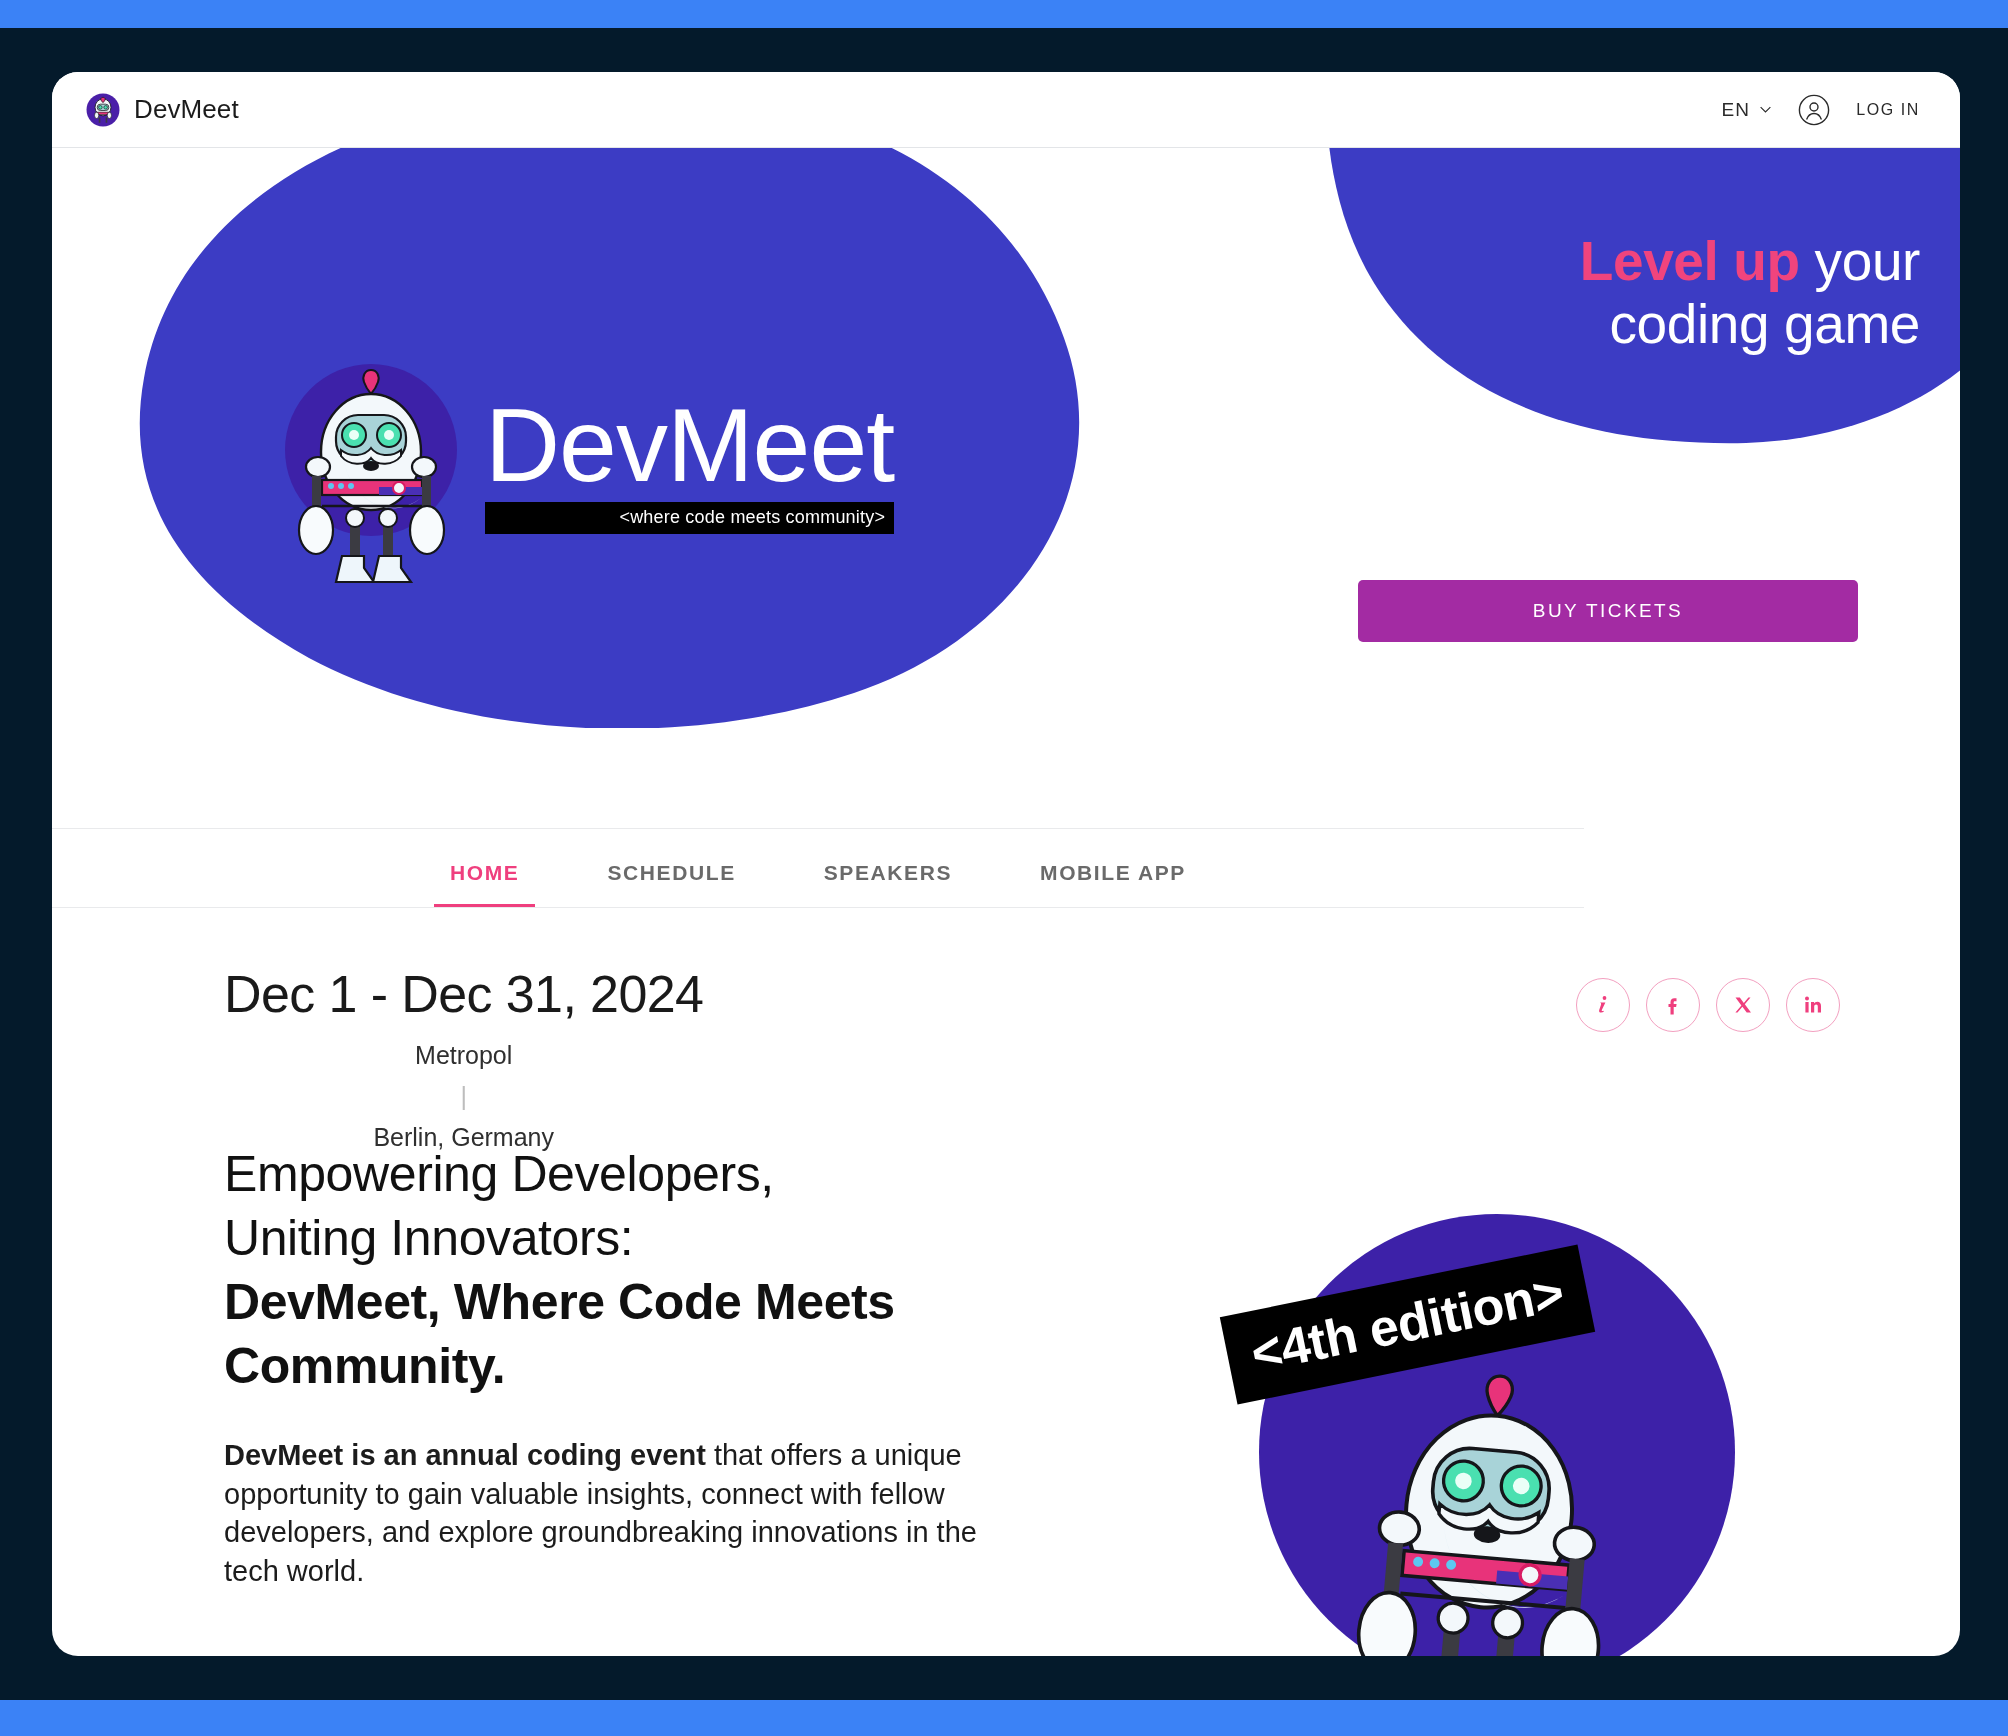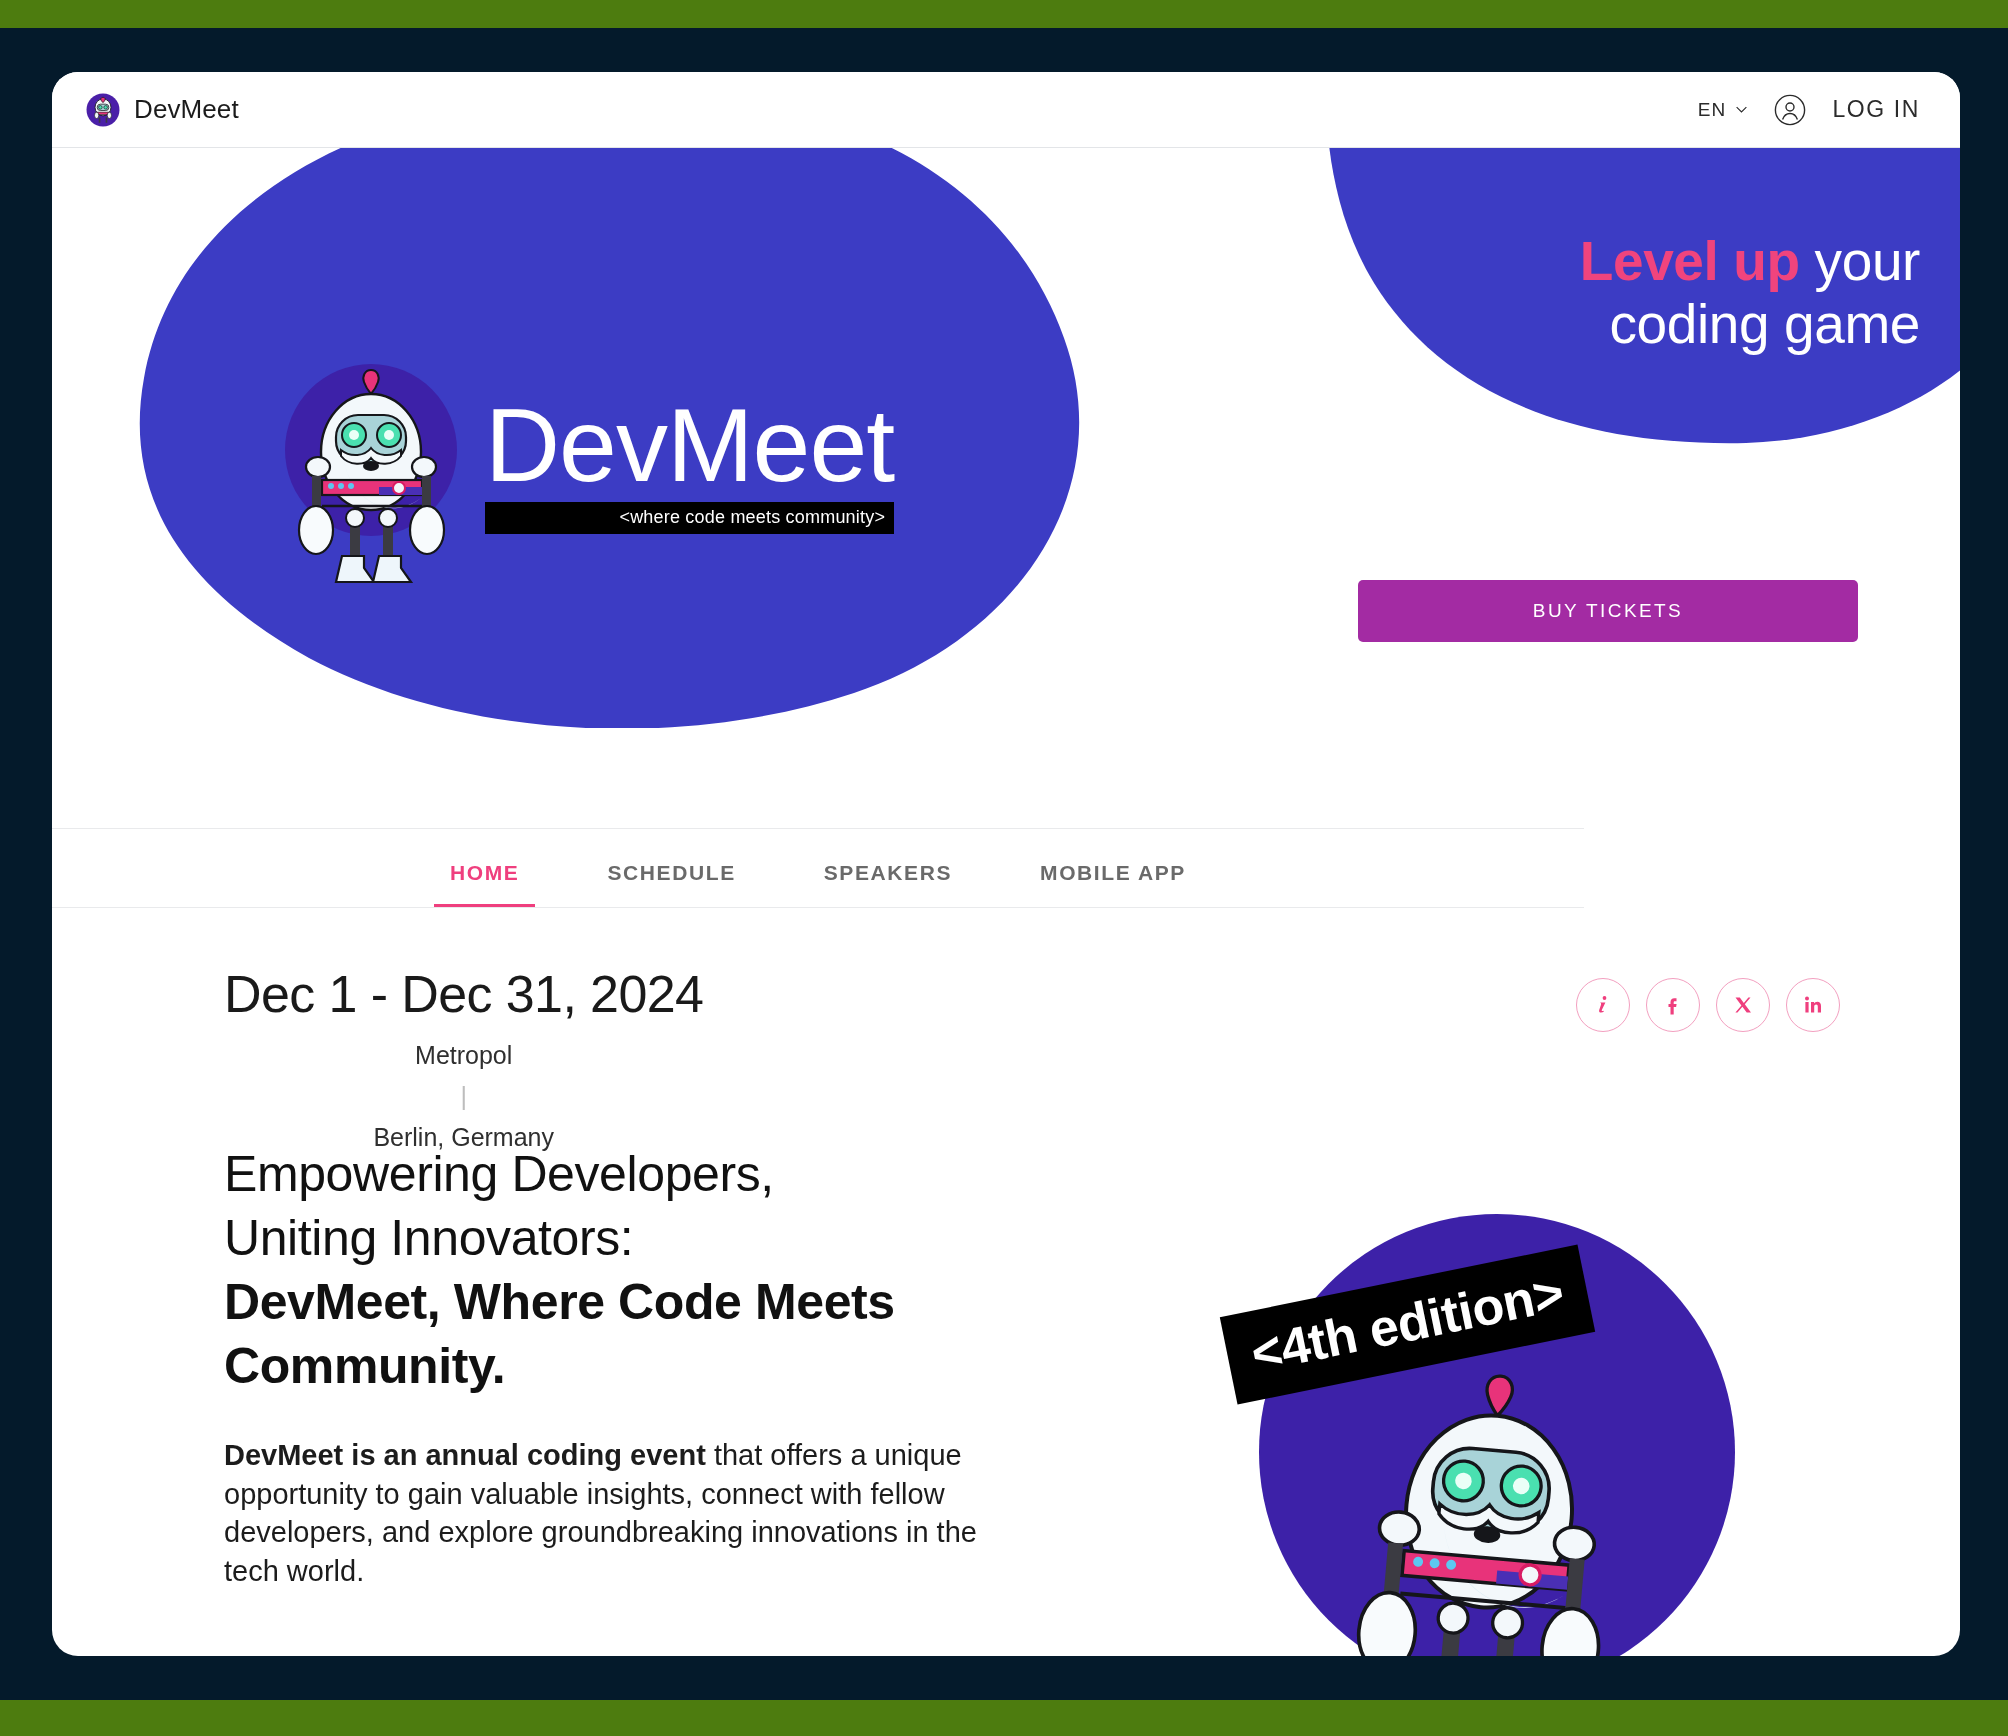--- a/index.html
+++ b/index.html
@@ -2,21 +2,21 @@
 <html><head>
 <meta charset="utf-8">
 <style>
   * { box-sizing: border-box; margin: 0; padding: 0; }
   html, body {
     width: 2008px; height: 1736px;
     background: #ffffff;
     font-family: "Liberation Sans", sans-serif;
     overflow: hidden;
   }
-  #root { position: relative; width: 2008px; height: 1736px; background: #4d7c0f; }
+  #root { position: relative; width: 2008px; height: 1736px; background: #3b82f6; }
 
   .dark-frame {
     position: absolute; left: 0; top: 28px;
     width: 2008px; height: 1672px;
     background: #041a2b;
   }
 
   .page-card {
     position: absolute; left: 52px; top: 72px;
     width: 1908px; height: 1584px;
@@ -31,21 +31,21 @@
     background: #ffffff;
     border-bottom: 1px solid #e3e5e8;
     display: flex; align-items: center; justify-content: space-between;
     padding: 0 40px 0 34px;
   }
   .brand { display: flex; align-items: center; gap: 14px; }
   .brand-name { font-size: 26px; color: #1b1b1b; letter-spacing: .1px; }
   .topbar-right { display: flex; align-items: center; gap: 26px; text-align: right; }
   .lang { display: flex; align-items: center; gap: 9px; font-size: 19px; color: #2b2b2b; letter-spacing: 1.1px; cursor: pointer; }
   .chev { width: 13px; height: 13px; }
-  .login-txt { font-size: 23px; color: #2b2b2b; letter-spacing: 1.6px; cursor: pointer; }
+  .login-txt { font-size: 16px; color: #2b2b2b; letter-spacing: 1.6px; cursor: pointer; }
   .avatar-ic { width: 32px; height: 32px; cursor: pointer; }
 
   
   .hero { position: absolute; left: 0; top: 76px; width: 1954px; height: 680px; background: #fff; overflow: hidden; }
   .blob-left { position: absolute; left: 62px; top: -60px; width: 1030px; height: 640px; }
   .blob-right { position: absolute; right: -40px; top: -95px; width: 720px; height: 400px; }
 
   .hero-tagline {
     position: absolute; right: 86px; top: 82px; width: 560px;
     text-align: right; line-height: 1.14; font-size: 55px; color: #ffffff;

